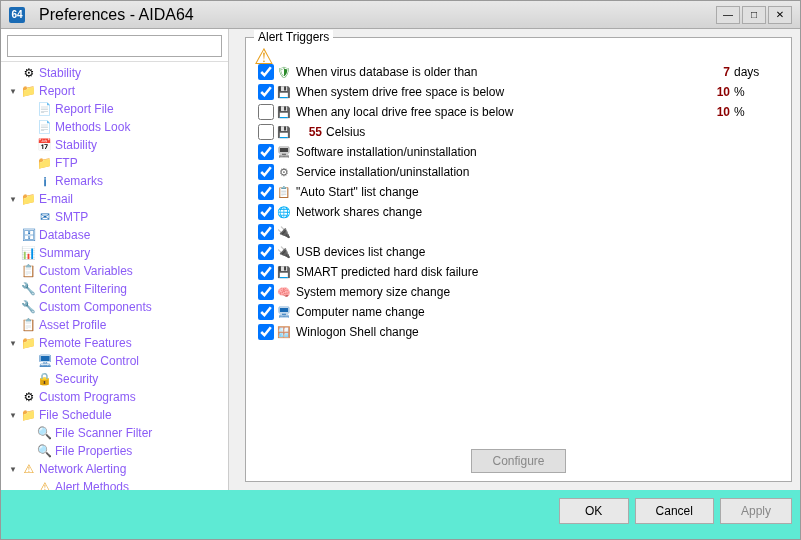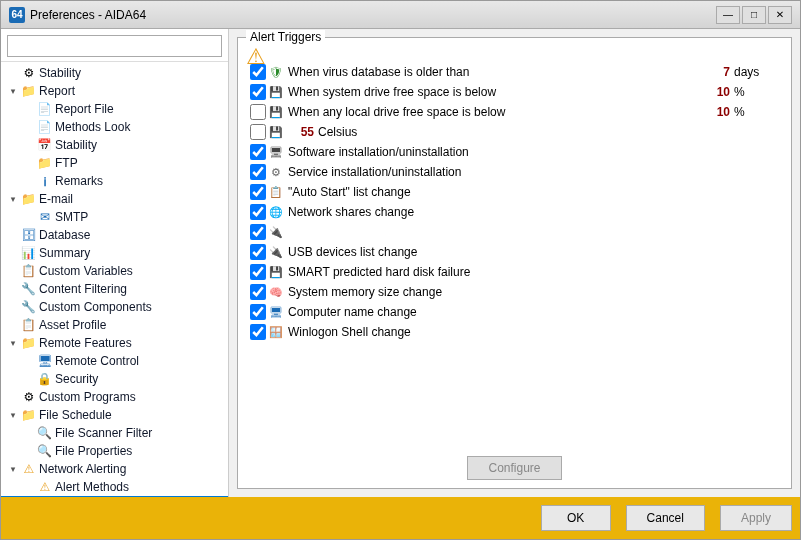--- a/index.html
+++ b/index.html
@@ -28,36 +28,36 @@
       padding: 4px 8px;
       display: flex;
       align-items: center;
       justify-content: space-between;
       border-bottom: 1px solid #aaa;
       height: 28px;
     }
     .title-bar-left {
       display: flex;
       align-items: center;
-      gap: 5px;
+      gap: 14px;
     }
     .app-icon {
       width: 16px;
       height: 16px;
       background: #1a6bb5;
       border-radius: 2px;
       color: white;
       font-size: 10px;
       font-weight: bold;
       display: flex;
       align-items: center;
       justify-content: center;
     }
     .title-text {
-      font-size: 12px;
+      font-size: 16px;
       font-weight: normal;
       color: #000;
     }
     .title-buttons {
       display: flex;
       gap: 2px;
     }
     .title-btn {
       width: 24px;
       height: 18px;
@@ -122,37 +122,38 @@
       width: 16px;
       height: 16px;
       display: inline-flex;
       align-items: center;
       justify-content: center;
       flex-shrink: 0;
       margin-right: 2px;
     }
     .tree-label {
       font-size: 12px;
-      color: #0f172a;
+      color: #8b5cf6;
     }
     .right-panel {
       flex: 1;
       display: flex;
       flex-direction: column;
       padding: 8px;
       background: #f0f0f0;
     }
     .group-box {
       flex: 1;
       border: 1px solid #aaa;
       background: white;
       position: relative;
       padding: 16px 8px 8px 8px;
       display: flex;
       flex-direction: column;
+      margin-left: 8px;
     }
     .group-title {
       position: absolute;
       top: -8px;
       left: 8px;
       background: white;
       padding: 0 4px;
       font-size: 12px;
       font-weight: normal;
       color: #000;
@@ -214,23 +215,23 @@
       background: #e0e0e0;
       border: 1px solid #aaa;
       cursor: pointer;
       font-size: 12px;
       color: #888;
     }
     .bottom-bar {
       display: flex;
       justify-content: flex-end;
       align-items: center;
-      padding: 8px 8px 8px 8px;
-      gap: 15px;
-      background: #eab308;
+      padding: 8px 8px 15px 8px;
+      gap: 6px;
+      background: #5eead4;
     }
     .bottom-btn {
       padding: 5px 20px;
       border: 1px solid #aaa;
       background: #e8e8e8;
       cursor: pointer;
       font-size: 12px;
       min-width: 70px;
     }
     .bottom-btn.apply {

